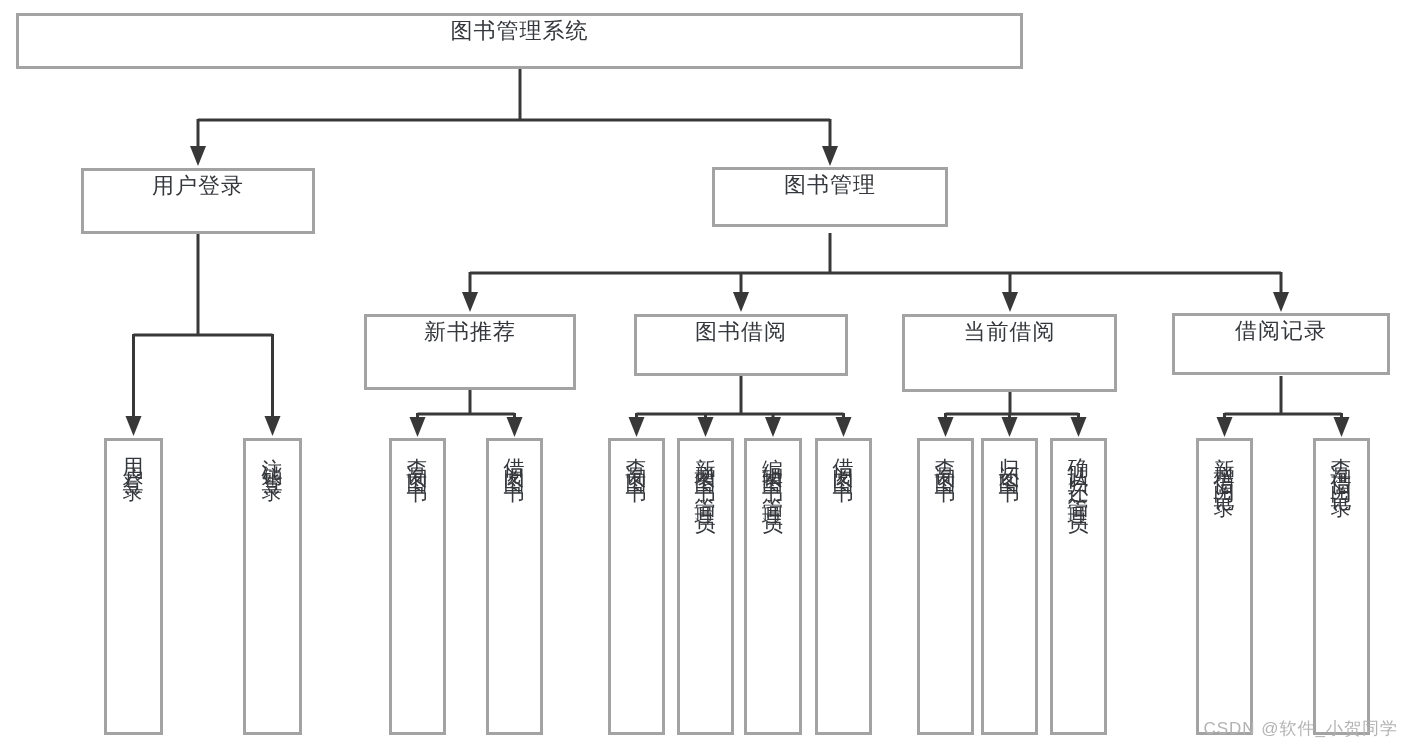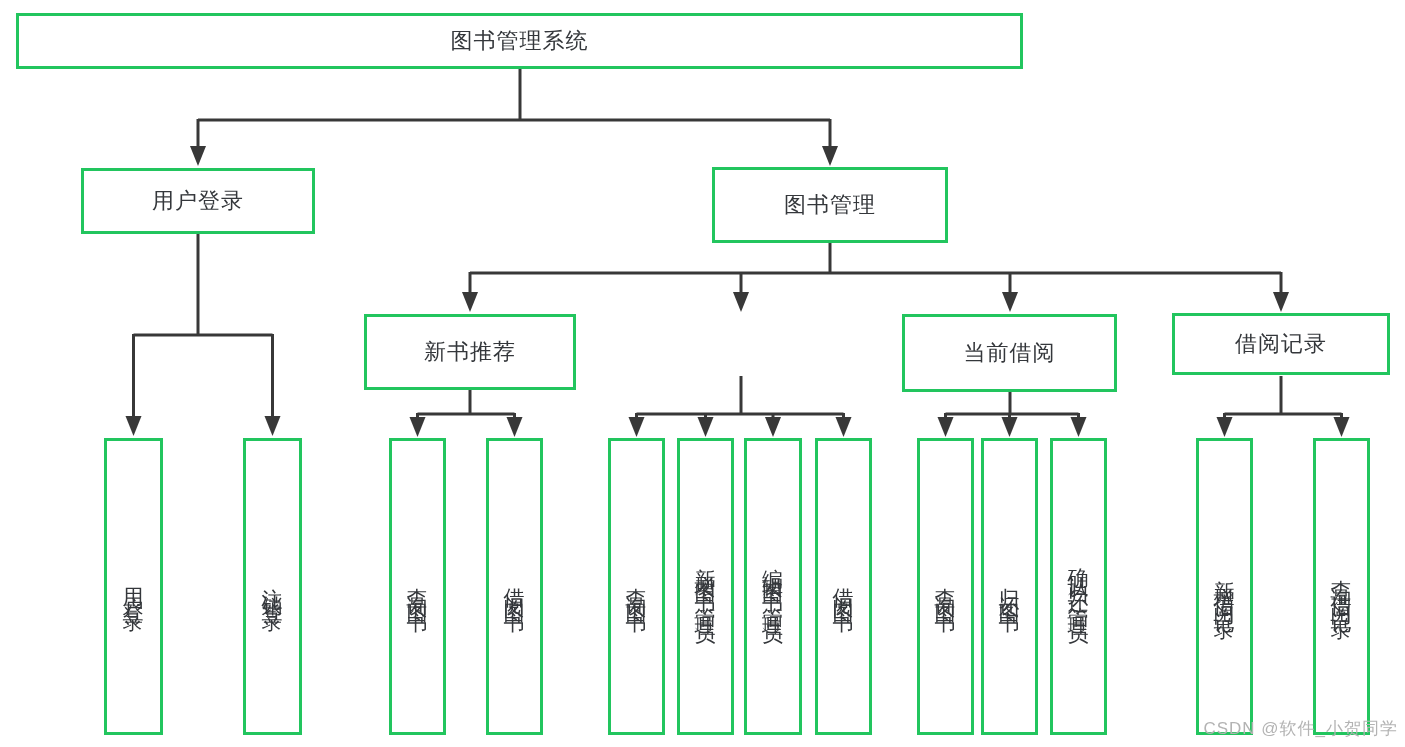--- a/index.html
+++ b/index.html
@@ -9,23 +9,23 @@
     background:#ffffff;
     font-family:"Liberation Sans","DejaVu Sans",sans-serif;
     overflow:hidden;
   }
   .connectors{position:absolute;left:0;top:0;width:1405px;height:747px;}
   .connectors path{stroke:#383838;stroke-width:3;fill:none;}
   .connectors polygon{fill:#383838;stroke:none;}
   .box{
     position:absolute;
     background:#ffffff;
-    border:3px solid #22c55e;
+    border:3px solid #a3a3a3;
     box-sizing:border-box;
-    display:flex;align-items:center;justify-content:center;
+    display:flex;justify-content:center;
     color:#34373b;
   }
   .h-label{font-size:22px;letter-spacing:1px;white-space:nowrap;}
   .leaf{top:438px;height:297px;}
   .v-label{
     writing-mode:vertical-rl;
     text-orientation:mixed;
     font-size:21px;
     letter-spacing:8px;
     line-height:1;
@@ -115,26 +115,29 @@
     </g>
   </svg>
 
   <div class="box" style="left:16px;top:13px;width:1007px;height:56px;">
     <span class="h-label">图书管理系统</span>
   </div>
 
   <div class="box" style="left:81px;top:168px;width:234px;height:66px;">
     <span class="h-label">用户登录</span>
   </div>
-  <div class="box" style="left:712px;top:167px;width:236px;height:76px;font-family:Liberation Mono, monospace;">
+  <div class="box" style="left:712px;top:167px;width:236px;height:60px;font-family:Liberation Mono, monospace;">
     <span class="h-label">图书管理</span>
   </div>
 
   <div class="box" style="left:364px;top:314px;width:212px;height:76px;">
     <span class="h-label">新书推荐</span>
+  </div>
+  <div class="box" style="left:634px;top:314px;width:214px;height:62px;">
+    <span class="h-label">图书借阅</span>
   </div>
   <div class="box" style="left:902px;top:314px;width:215px;height:78px;">
     <span class="h-label">当前借阅</span>
   </div>
   <div class="box" style="left:1172px;top:313px;width:218px;height:62px;">
     <span class="h-label">借阅记录</span>
   </div>
 
   <div class="box leaf" style="left:104px;width:59px;">
     <span class="v-label">用户登录</span>

